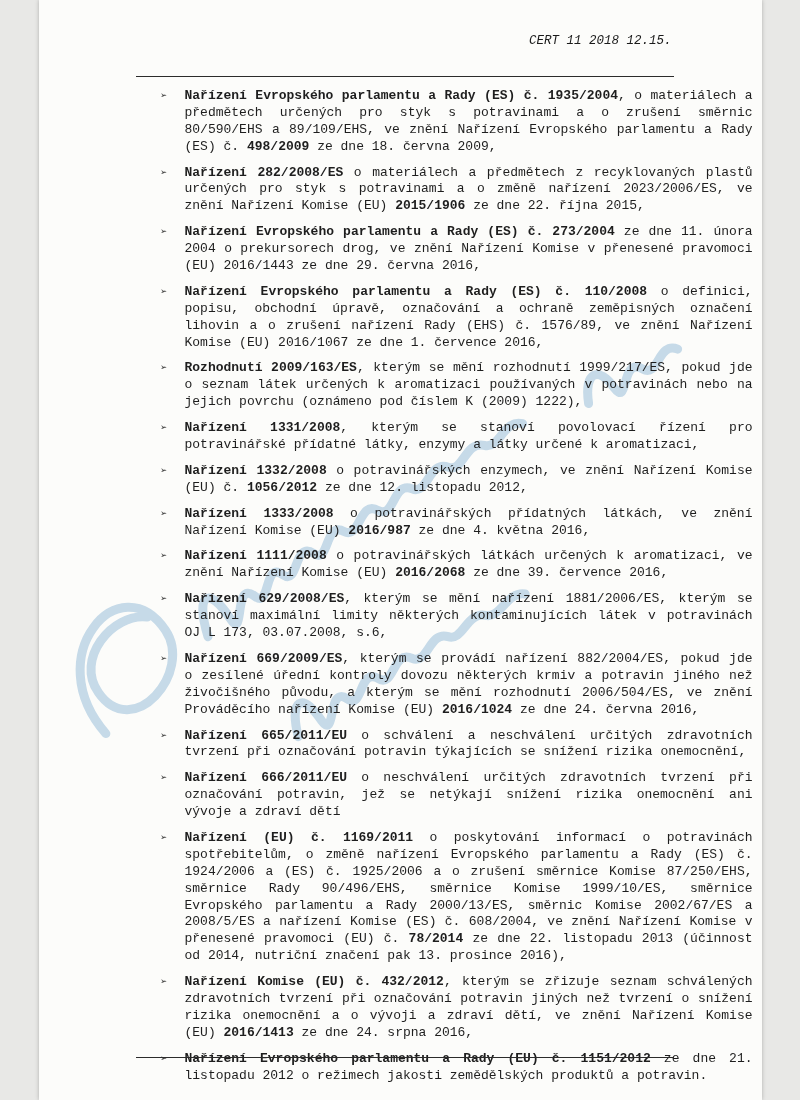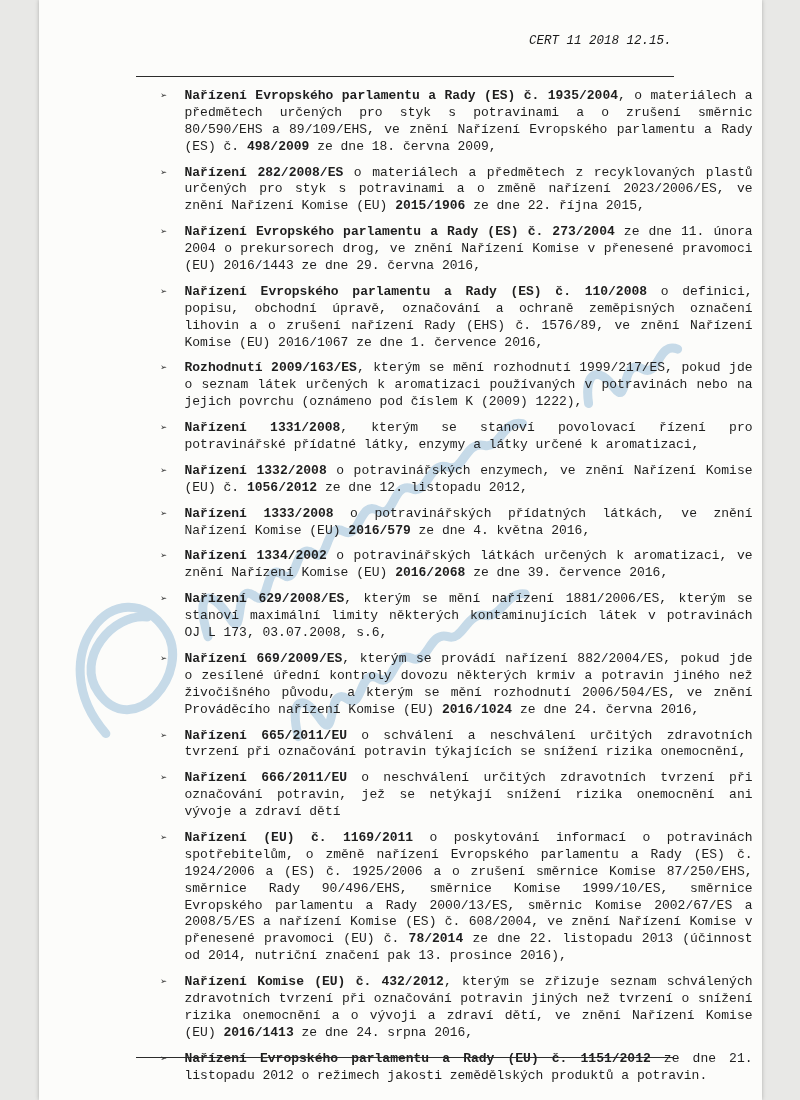--- a/index.html
+++ b/index.html
@@ -92,25 +92,25 @@
       <div class="item">
         <span class="marker">➢</span>
         <div class="item-text"><span class="b">Nařízení 1331/2008</span><span>, kterým se stanoví povolovací řízení pro potravinářské přídatné látky, enzymy a látky určené k aromatizaci,</span></div>
       </div>
       <div class="item">
         <span class="marker">➢</span>
         <div class="item-text"><span class="b">Nařízení 1332/2008</span><span> o potravinářských enzymech, ve znění Nařízení Komise (EU) č. </span><span class="b">1056/2012</span><span> ze dne 12. listopadu 2012,</span></div>
       </div>
       <div class="item">
         <span class="marker">➢</span>
-        <div class="item-text"><span class="b">Nařízení 1333/2008</span><span> o potravinářských přídatných látkách, ve znění Nařízení Komise (EU) </span><span class="b">2016/579</span><span> ze dne 4. května 2016,</span></div>
+        <div class="item-text"><span class="b">Nařízení 1333/2008</span><span> o potravinářských přídatných látkách, ve znění Nařízení Komise (EU) </span><span class="b">2016/987</span><span> ze dne 4. května 2016,</span></div>
       </div>
       <div class="item">
         <span class="marker">➢</span>
-        <div class="item-text"><span class="b">Nařízení 1334/2002</span><span> o potravinářských látkách určených k aromatizaci, ve znění Nařízení Komise (EU) </span><span class="b">2016/2068</span><span> ze dne 39. července 2016,</span></div>
+        <div class="item-text"><span class="b">Nařízení 1111/2008</span><span> o potravinářských látkách určených k aromatizaci, ve znění Nařízení Komise (EU) </span><span class="b">2016/2068</span><span> ze dne 39. července 2016,</span></div>
       </div>
       <div class="item">
         <span class="marker">➢</span>
         <div class="item-text"><span class="b">Nařízení 629/2008/ES</span><span>, kterým se mění nařízení 1881/2006/ES, kterým se stanoví maximální limity některých kontaminujících látek v potravinách OJ L 173, 03.07.2008, s.6,</span></div>
       </div>
       <div class="item">
         <span class="marker">➢</span>
         <div class="item-text"><span class="b">Nařízení 669/2009/ES</span><span>, kterým se provádí nařízení 882/2004/ES, pokud jde o zesílené úřední kontroly dovozu některých krmiv a potravin jiného než živočišného původu, a kterým se mění rozhodnutí 2006/504/ES, ve znění Prováděcího nařízení Komise (EU) </span><span class="b">2016/1024</span><span> ze dne 24. června 2016,</span></div>
       </div>
       <div class="item">

